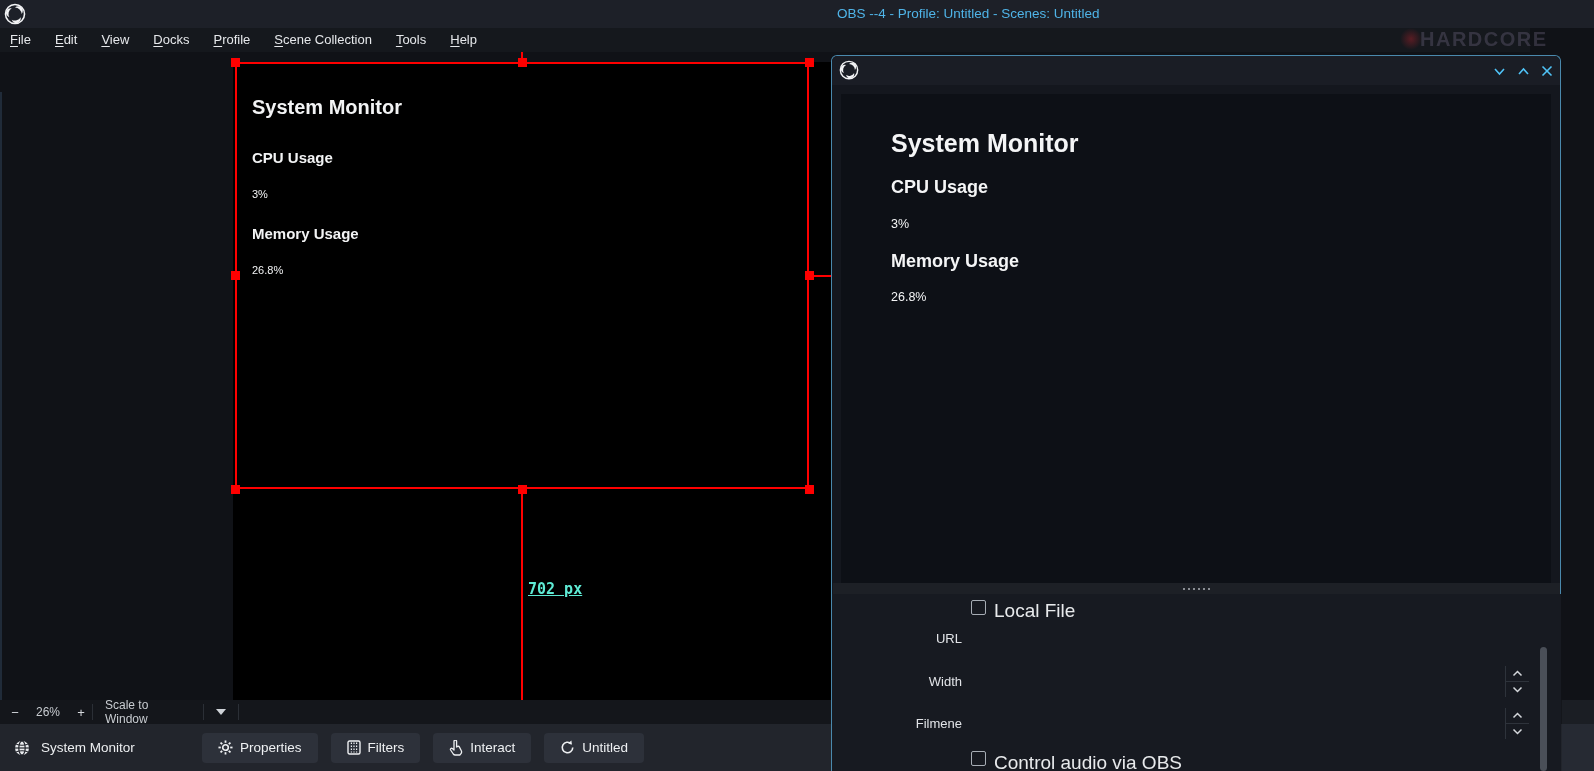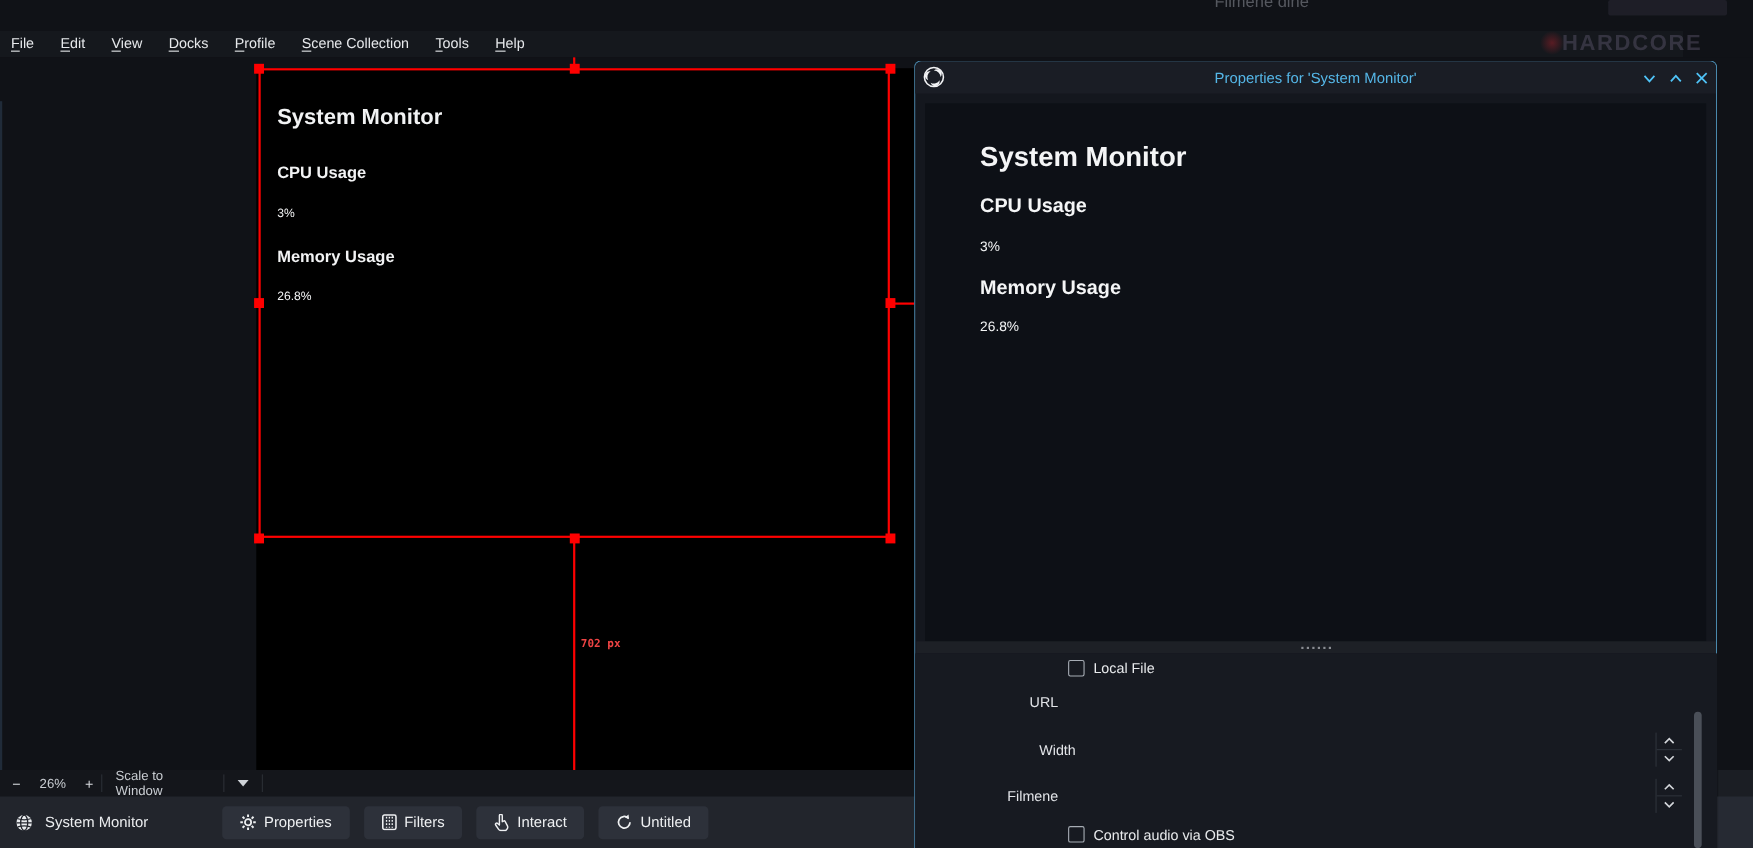--- a/index.html
+++ b/index.html
@@ -31,22 +31,22 @@
   .scene-text { padding:34px 0 0 19px; color:#f2f3f4; }
   .scene-text .ov-title  { font-size:20px; font-weight:bold; line-height:23px; margin-bottom:30px; }
   .scene-text .ov-h2     { font-size:15px; font-weight:bold; line-height:17px; }
   .scene-text .ov-val    { font-size:11px; line-height:13px; }
   .scene-text .mb-a { margin-bottom:22px; } .scene-text .mb-b { margin-bottom:24px; } .scene-text .mb-c { margin-bottom:22px; }
   
   .sel-box { position:absolute; left:235px; top:10px; width:574px; height:427px;
     border:2px solid #ff0000; z-index:2; }
   .handle { position:absolute; width:9px; height:9px; background:#ff0000; z-index:3; }
   .guide { position:absolute; background:#ff0000; z-index:2; }
-  .measure-label { position:absolute; left:528px; top:528px; z-index:3; color:#ef4444;
-    font-family:"DejaVu Sans Mono", monospace; font-weight:bold; font-size:10px; }
+  .measure-label { position:absolute; left:528px; top:528px; z-index:3; color:#5eead4;
+    font-family:"DejaVu Sans Mono", monospace; font-weight:bold; font-size:15px;text-decoration:underline; }
   
   .statusrow { position:absolute; left:0; top:700px; width:1594px; height:24px; background:#14161b;
     display:flex; align-items:center; color:#c8ccd1; font-size:12px; z-index:1; }
   .statusrow .sbtn { width:22px; text-align:center; font-size:13px; color:#d6d9dd; }
   .zoom-pct { width:44px; text-align:center; }
   .vsep { width:1px; height:16px; background:#2b2f36; }
   .scale-combo { display:flex; align-items:center; }
   .scale-combo .lbl { padding:0 18px 0 12px; width:110px; }
   .caret-down { width:0; height:0; border-left:5px solid transparent; border-right:5px solid transparent;
     border-top:6px solid #cfd3d8; margin:0 12px; }
@@ -71,21 +71,21 @@
   .pv-h2 { font-size:18px; font-weight:bold; line-height:20px; margin-bottom:20px; }
   .pv-val { font-size:12.5px; line-height:15px; margin-bottom:19px; }
   .dlg-splitter { position:absolute; left:1px; top:527px; width:727px; height:11px; background:#1d2026;
     display:flex; align-items:center; justify-content:center; gap:3px; cursor:row-resize; }
   .dlg-splitter i { width:2px; height:2px; background:#8a8d93; display:block; }
   .dlg-form { position:absolute; left:0; top:538px; width:729px; height:178px; background:#171a21; }
   .frm-label { position:absolute; width:130px; text-align:right; color:#e2e4e8; font-size:13px; }
   .frm-input { position:absolute; left:137px; width:570px; background:#3a3f49; border:none; border-radius:4px;
     color:#f0f2f5; font-size:13px; font-family:"Liberation Sans", sans-serif; padding:0 40px 0 12px; }
   .checkbox { position:absolute; width:15px; height:15px; border:1px solid #a7adb5; border-radius:2px; background:transparent; cursor:pointer; }
-  .cb-label { position:absolute; left:162px; color:#e8eaec; font-size:13px; }
+  .cb-label { position:absolute; left:162px; color:#e8eaec; font-size:19px; }
   .spin { position:absolute; left:673px; width:24px; height:31px; border-left:1px solid #2e333b; display:flex; flex-direction:column; }
   .spin button { flex:1; background:transparent; border:none; cursor:pointer; display:flex; align-items:center; justify-content:center; padding:0; }
   .spin button + button { border-top:1px solid #2e333b; }
   .frm-scrollbar { position:absolute; left:708px; top:53px; width:7px; height:124px; background:#4a4f58; border-radius:3.5px; cursor:grab; }
   .frm-scrollbar-track { position:absolute; left:706px; top:50px; width:11px; height:130px; }
 </style>
 </head>
 <body>
 
 <svg width="0" height="0" style="position:absolute">
@@ -94,20 +94,26 @@
       <circle cx="12" cy="12" r="10.4" fill="none" stroke="#f2f3f5" stroke-width="1.7"></circle>
       <path id="obs-blade" d="M12 4.9 A7.1 7.1 0 0 1 19.1 12 A4.7 4.7 0 0 0 12 4.9 Z" fill="#f2f3f5"></path>
       <use href="#obs-blade" transform="rotate(120 12 12)"></use>
       <use href="#obs-blade" transform="rotate(240 12 12)"></use>
     </g>
   </defs>
 </svg>
 
 <div id="screen">
 
+  <div class="titlebar">
+    <svg class="obs-logo" viewBox="0 0 24 24">
+        <use href="#obs-mark"></use>
+      </svg>
+    <div class="win-title">OBS --4 - Profile: Untitled - Scenes: Untitled</div>
+  </div>
   <div class="ghost-top">Filmene dine</div>
   <div class="ghost-blob"></div>
   <div class="ghost-glow"></div>
   <div class="ghost-corner">HARDCORE</div>
 
   <div class="menubar">
     <div class="menu-item"><u>F</u>ile</div>
     <div class="menu-item"><u>E</u>dit</div>
     <div class="menu-item"><u>V</u>iew</div>
     <div class="menu-item"><u>D</u>ocks</div>
@@ -212,21 +218,20 @@
   </div>
 
   <div class="strip-right-status"></div>
   <div class="strip-right-tool"></div>
 
   <div class="dialog">
     <div class="dlg-header">
       <svg class="obs-logo" viewBox="0 0 24 24">
           <use href="#obs-mark"></use>
         </svg>
-      <div class="dlg-title">Properties for 'System Monitor'</div>
       <div class="dlg-winbtn" style="left:658px;">
         <svg width="13" height="13" viewBox="0 0 13 13">
           <polyline points="2,4 6.5,9 11,4" fill="none" stroke="#4fc3f7" stroke-width="1.6"></polyline>
           </svg>
       </div>
       <div class="dlg-winbtn" style="left:682px;">
         <svg width="13" height="13" viewBox="0 0 13 13">
           <polyline points="2,9 6.5,4 11,9" fill="none" stroke="#4fc3f7" stroke-width="1.6"></polyline>
           </svg>
       </div>
@@ -256,21 +261,21 @@
         <i></i>
         <i></i>
     </div>
 
     <div class="dlg-form">
       <div class="checkbox" style="left:139px; top:6px;"></div>
       <div class="cb-label" style="top:6px;">Local File</div>
 
       <div class="frm-label" style="left:0; top:37px;">URL</div>
 
-      <div class="frm-label" style="left:16px; top:80px;">Width</div>
+      <div class="frm-label" style="left:0; top:80px;">Width</div>
       <div class="spin" style="top:72px;">
         <button>
           <svg width="11" height="7" viewBox="0 0 11 7">
             <polyline points="1.5,5.5 5.5,1.5 9.5,5.5" fill="none" stroke="#d4d7db" stroke-width="1.5"></polyline>
             </svg>
         </button>
         <button>
           <svg width="11" height="7" viewBox="0 0 11 7">
             <polyline points="1.5,1.5 5.5,5.5 9.5,1.5" fill="none" stroke="#d4d7db" stroke-width="1.5"></polyline>
             </svg>

